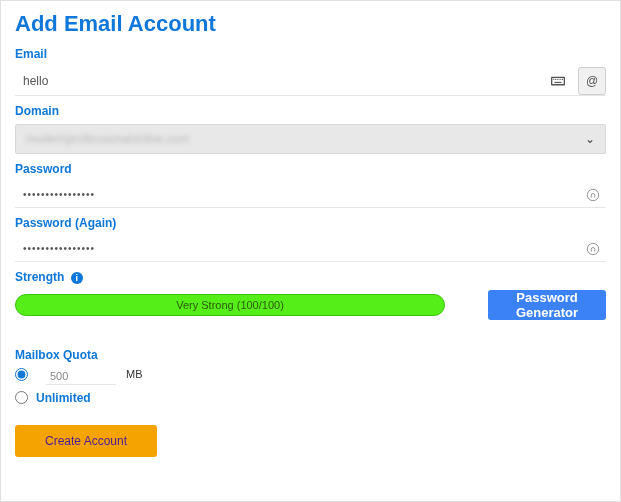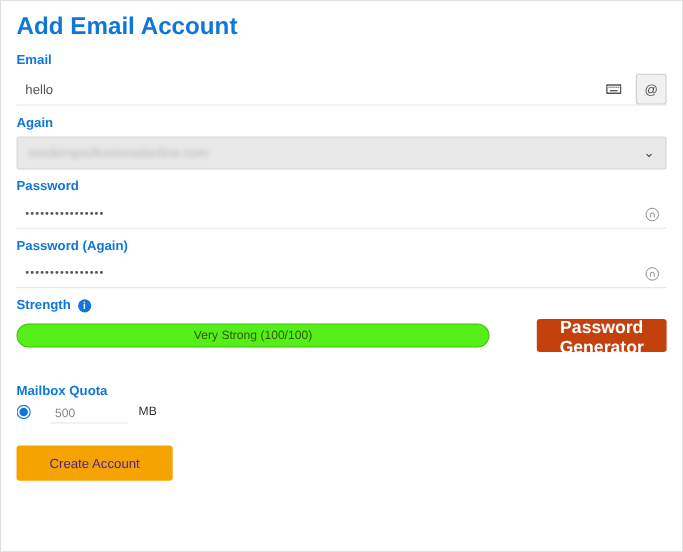--- a/index.html
+++ b/index.html
@@ -71,22 +71,22 @@
     font-size:9px;font-weight:700;margin-left:3px;
   }
   .strength-row {display:flex;align-items:center;gap:43px;margin-top:6px;}
   .strength-bar {
     flex:0 0 430px; height:22px; background:#56ee18;
     border:1px solid #3cc30c; border-radius:11px;
     display:flex;align-items:center;justify-content:center;
     font-size:11px;color:#2d5a0c;
   }
   .gen-btn {
-    background:#c2410c;color:#fff;border:none;
-    height:30px;padding:0 18px;font-size:16px;font-weight:600;
+    background:#3b82f6;color:#fff;border:none;
+    height:30px;padding:0 18px;font-size:13px;font-weight:600;
     border-radius:3px;cursor:pointer;flex:1;
   }
   .quota {margin-top:28px;}
   .radio-row {display:flex;align-items:flex-start;font-size:11px;color:#333;margin:6px 0;}
   .radio-row input[type="radio"]{margin:0 8px 0 0;accent-color:#0e77d9;}
   .mb-input{
     width:70px;border:none;border-bottom:1px solid #e6e6e6;
     font-size:11px;color:#888;padding:2px 4px;margin:0 10px;outline:none;
   }
   .unlim{color:#0e77d9;font-weight:600;font-size:12px;}
@@ -117,21 +117,21 @@
         <rect x="8.5" y="2.5" width="1.2" height="1.2" fill="#555"></rect>
         <rect x="10.5" y="2.5" width="1.2" height="1.2" fill="#555"></rect>
         <rect x="12.5" y="2.5" width="1.2" height="1.2" fill="#555"></rect>
         <rect x="4" y="6" width="8" height="1.3" fill="#555"></rect>
       </svg>
   </span>
   <div class="at-btn">@</div>
 </div>
 
 
-<div class="label">Again</div>
+<div class="label">Domain</div>
 <div class="domain-select">
   <span class="blurred">modernprofessionalonline.com</span>
   <span class="chevron">⌄</span>
 </div>
 
 
 <div class="label">Password</div>
 <div class="pw-row">
   <input type="password" value="••••••••••••••••" style="">
   <span class="circ-icon">
@@ -165,18 +165,22 @@
 </div>
 
 
 <div class="quota">
   <div class="label">Mailbox Quota</div>
   <div class="radio-row">
     <input type="radio" name="quota" checked="" style="">
     <input class="mb-input" type="text" value="500" style="">
     <span>MB</span>
   </div>
+  <div class="radio-row">
+    <input type="radio" name="quota" style="">
+    <span class="unlim">Unlimited</span>
+  </div>
 </div>
 
 <button class="create-btn">Create Account</button>
 
 
 
 
 </body></html>

